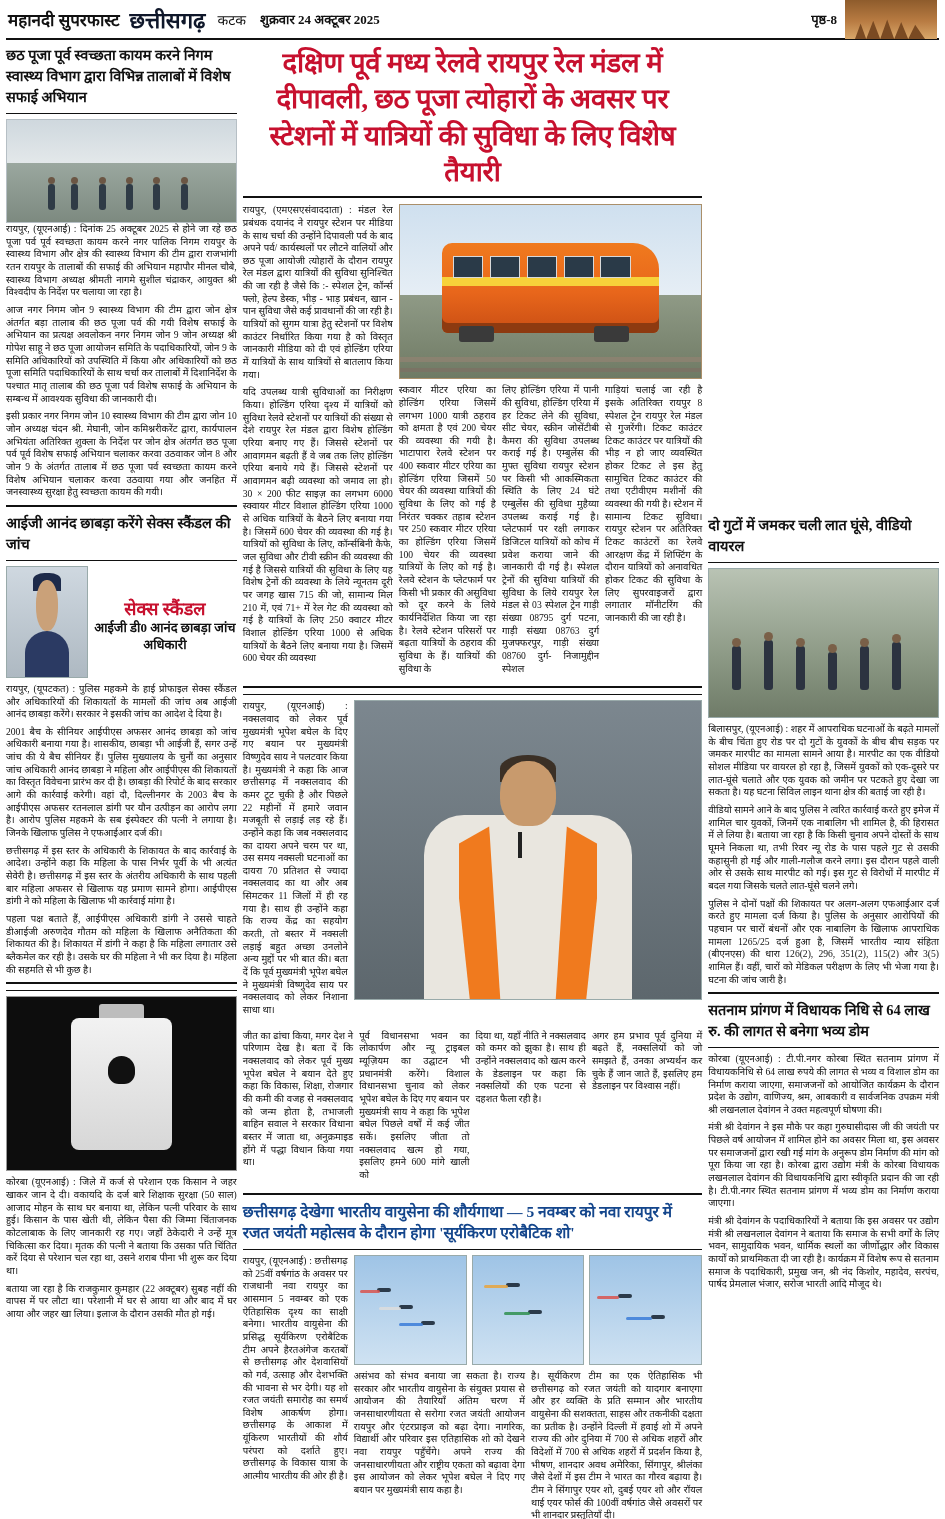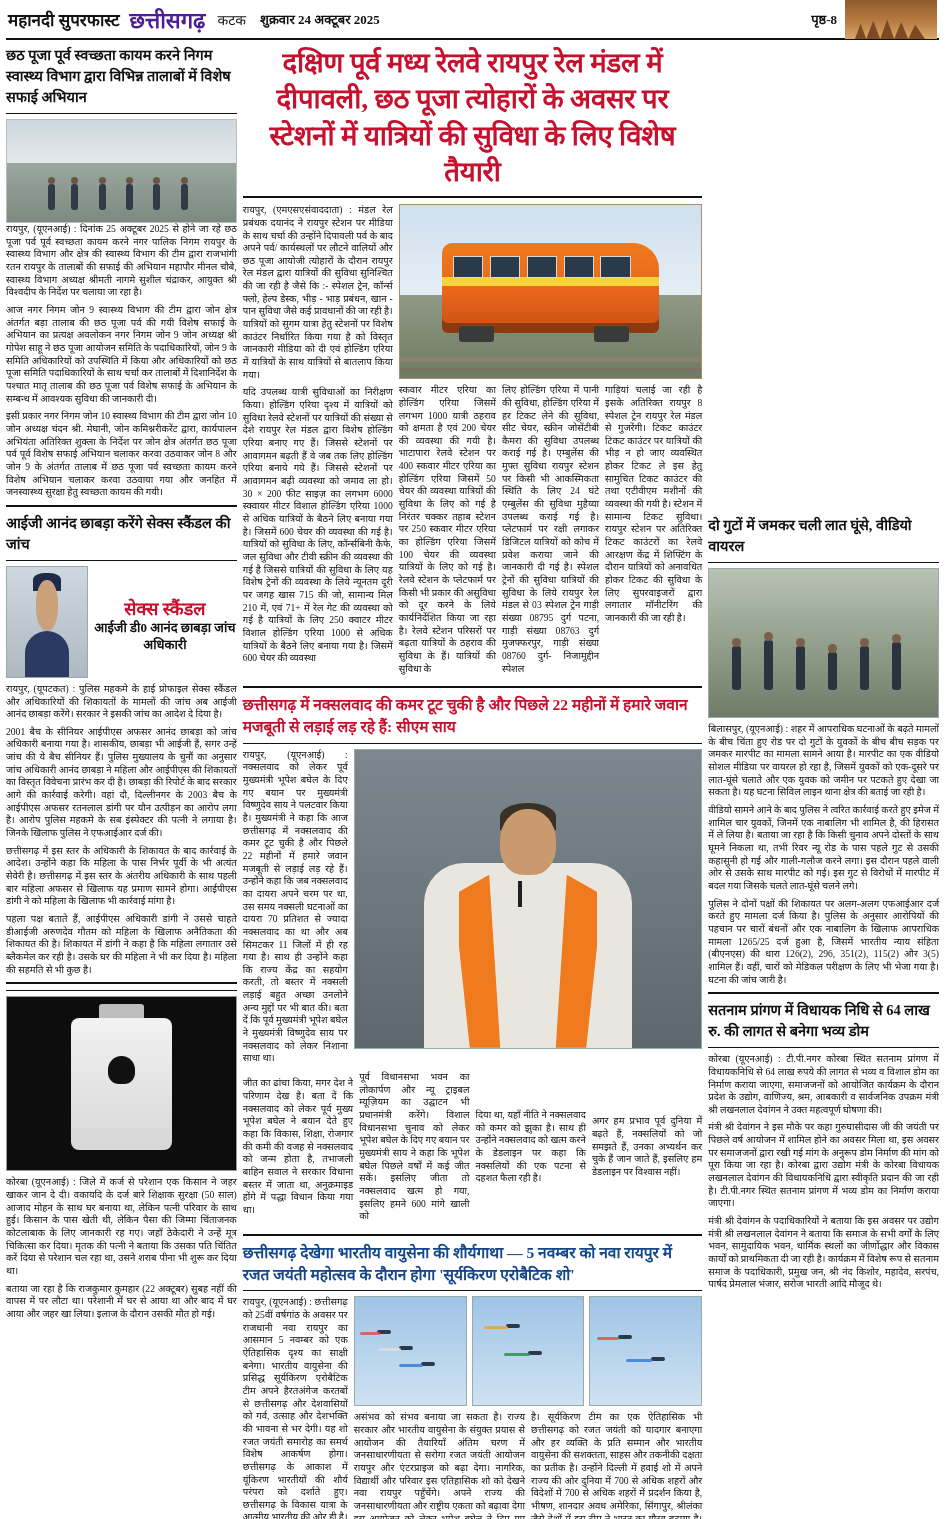--- a/index.html
+++ b/index.html
@@ -2,21 +2,21 @@
 <html><head>
 <meta charset="utf-8">
 <style>
   html,body{margin:0;padding:0;background:#fff;}
   body{width:945px;font-family:"Liberation Serif",serif;color:#111;}
   .page{width:945px;min-height:1519px;position:relative;background:#fff;box-sizing:border-box;padding:0 6px;}
 
   
   .masthead{display:flex;align-items:center;border-bottom:2px solid #111;padding:4px 2px 4px 2px;height:40px;box-sizing:border-box;}
   .mh-left{font-size:17px;font-weight:bold;color:#111;white-space:nowrap;padding-right:10px;}
-  .mh-title{font-size:22px;font-weight:bold;color:#4c1d95;white-space:nowrap;padding-right:12px;}
+  .mh-title{font-size:22px;font-weight:bold;color:#0f172a;white-space:nowrap;padding-right:12px;}
   .mh-city{font-size:14px;color:#111;padding-right:14px;}
   .mh-date{font-size:13px;font-weight:bold;color:#111;white-space:nowrap;}
   .mh-page{font-size:13px;font-weight:bold;margin-left:auto;padding-right:8px;}
   .mh-logo{width:92px;height:40px;background:linear-gradient(180deg,#8c5a2b 0%,#b87b42 55%,#d9a86a 100%);position:relative;overflow:hidden;}
   .mh-logo:after{content:"";position:absolute;left:10px;bottom:0;width:70px;height:26px;background:#7a4a22;clip-path:polygon(0 100%,8% 40%,16% 100%,26% 30%,36% 100%,46% 25%,56% 100%,66% 35%,76% 100%,86% 45%,100% 100%);}
 
   
   .cols{display:flex;gap:6px;margin-top:5px;}
   .col{box-sizing:border-box;}
   .c1{width:232px;}
@@ -190,39 +190,38 @@
                 <p class="body">लिए होल्डिंग एरिया में पानी की सुविधा, होल्डिंग एरिया में हर टिकट लेने की सुविधा, सीट चेयर, स्क्रीन जोसेंटीबी कैमरा की सुविधा उपलब्ध कराई गई है। एम्बुलेंस की मुफ्त सुविधा रायपुर स्टेशन पर किसी भी आकस्मिकता स्थिति के लिए 24 घंटे एम्बुलेंस की सुविधा मुहैय्या उपलब्ध कराई गई है। प्लेटफार्म पर रक्षी लगाकर डिजिटल यात्रियों को कोच में प्रवेश कराया जाने की जानकारी दी गई है। स्पेशल ट्रेनों की सुविधा यात्रियों की सुविधा के लिये रायपुर रेल मंडल से 03 स्पेशल ट्रेन गाड़ी संख्या 08795 दुर्ग पटना, गाड़ी संख्या 08763 दुर्ग मुजफ्फरपुर, गाड़ी संख्या 08760 दुर्ग- निजामुद्दीन स्पेशल</p>
               </div>
             <div style="flex:1">
                 <p class="body">गाड़ियां चलाई जा रही है इसके अतिरिक्त रायपुर 8 स्पेशल ट्रेन रायपुर रेल मंडल से गुजरेंगी। टिकट काउंटर टिकट काउंटर पर यात्रियों की भीड़ न हो जाए व्यवस्थित होकर टिकट ले इस हेतु सामुचित टिकट काउंटर की तथा एटीवीएम मशीनों की व्यवस्था की गयी है। स्टेशन में सामान्य टिकट सुविधा। रायपुर स्टेशन पर अतिरिक्त टिकट काउंटरों का रेलवे आरक्षण केंद्र में शिफ्टिंग के दौरान यात्रियों को अनावधित होकर टिकट की सुविधा के लिए सुपरवाइजरों द्वारा लगातार मॉनीटरिंग की जानकारी की जा रही है।</p>
               </div>
           </div>
         </div>
       </div>
 
       <div class="rule2"></div>
-      <div class="sechead red">छत्तीसगढ़ में नक्सलवाद की कमर टूट चुकी है और पिछले 22 महीनों में हमारे जवान मजबूती से लड़ाई लड़ रहे हैं: सीएम साय</div>
       <div class="rule"></div>
 
       <div style="display:flex;gap:6px;">
         <div style="width:105px;">
           <p class="body">रायपुर, (यूएनआई) : नक्सलवाद को लेकर पूर्व मुख्यमंत्री भूपेश बघेल के दिए गए बयान पर मुख्यमंत्री विष्णुदेव साय ने पलटवार किया है। मुख्यमंत्री ने कहा कि आज छत्तीसगढ़ में नक्सलवाद की कमर टूट चुकी है और पिछले 22 महीनों में हमारे जवान मजबूती से लड़ाई लड़ रहे हैं। उन्होंने कहा कि जब नक्सलवाद का दायरा अपने चरम पर था, उस समय नक्सली घटनाओं का दायरा 70 प्रतिशत से ज्यादा नक्सलवाद का था और अब सिमटकर 11 जिलों में ही रह गया है। साथ ही उन्होंने कहा कि राज्य केंद्र का सहयोग करती, तो बस्तर में नक्सली लड़ाई बहुत अच्छा उनलोने अन्य मुद्दों पर भी बात की। बता दें कि पूर्व मुख्यमंत्री भूपेश बघेल ने मुख्यमंत्री विष्णुदेव साय पर नक्सलवाद को लेकर निशाना साधा था।</p>
         </div>
         <div style="flex:1;">
           <div class="cmphoto">
             <div class="cm-body"></div>
             <div class="cm-scarf"></div>
               <div class="cm-scarf2"></div>
             <div class="cm-hair"></div>
               <div class="cm-head"></div>
             <div class="mic"></div>
           </div>
         </div>
       </div>
-      <div style="display:flex;gap:6px;margin-top:1px;align-items:center;">
+      <div style="display:flex;gap:6px;margin-top:8px;">
         <div style="flex:1">
             <p class="body">जीत का ढांचा किया, मगर देश ने परिणाम देख है। बता दें कि नक्सलवाद को लेकर पूर्व मुख्य भूपेश बघेल ने बयान देते हुए कहा कि विकास, शिक्षा, रोजगार की कमी की वजह से नक्सलवाद को जन्म होता है, तभाजली बाहिन सवाल ने सरकार विधाना बस्तर में जाता था, अनुक्रमाइड होंगे में पद्धा विधान किया गया था।</p>
           </div>
         <div style="flex:1">
             <p class="body">पूर्व विधानसभा भवन का लोकार्पण और न्यू ट्राइबल म्यूज़ियम का उद्घाटन भी प्रधानमंत्री करेंगे। विशाल विधानसभा चुनाव को लेकर भूपेश बघेल के दिए गए बयान पर मुख्यमंत्री साय ने कहा कि भूपेश बघेल पिछले वर्षों में कई जीत सकें। इसलिए जीता तो नक्सलवाद खत्म हो गया, इसलिए हमने 600 मांगे खाली को</p>
           </div>
         <div style="flex:1">
             <p class="body">दिया था, यहाँ नीति ने नक्सलवाद को कमर को झुका है। साथ ही उन्होंने नक्सलवाद को खत्म करने के डेडलाइन पर कहा कि नक्सलियों की एक पटना से दहशत फैला रही है।</p>
           </div>
         <div style="flex:1">

